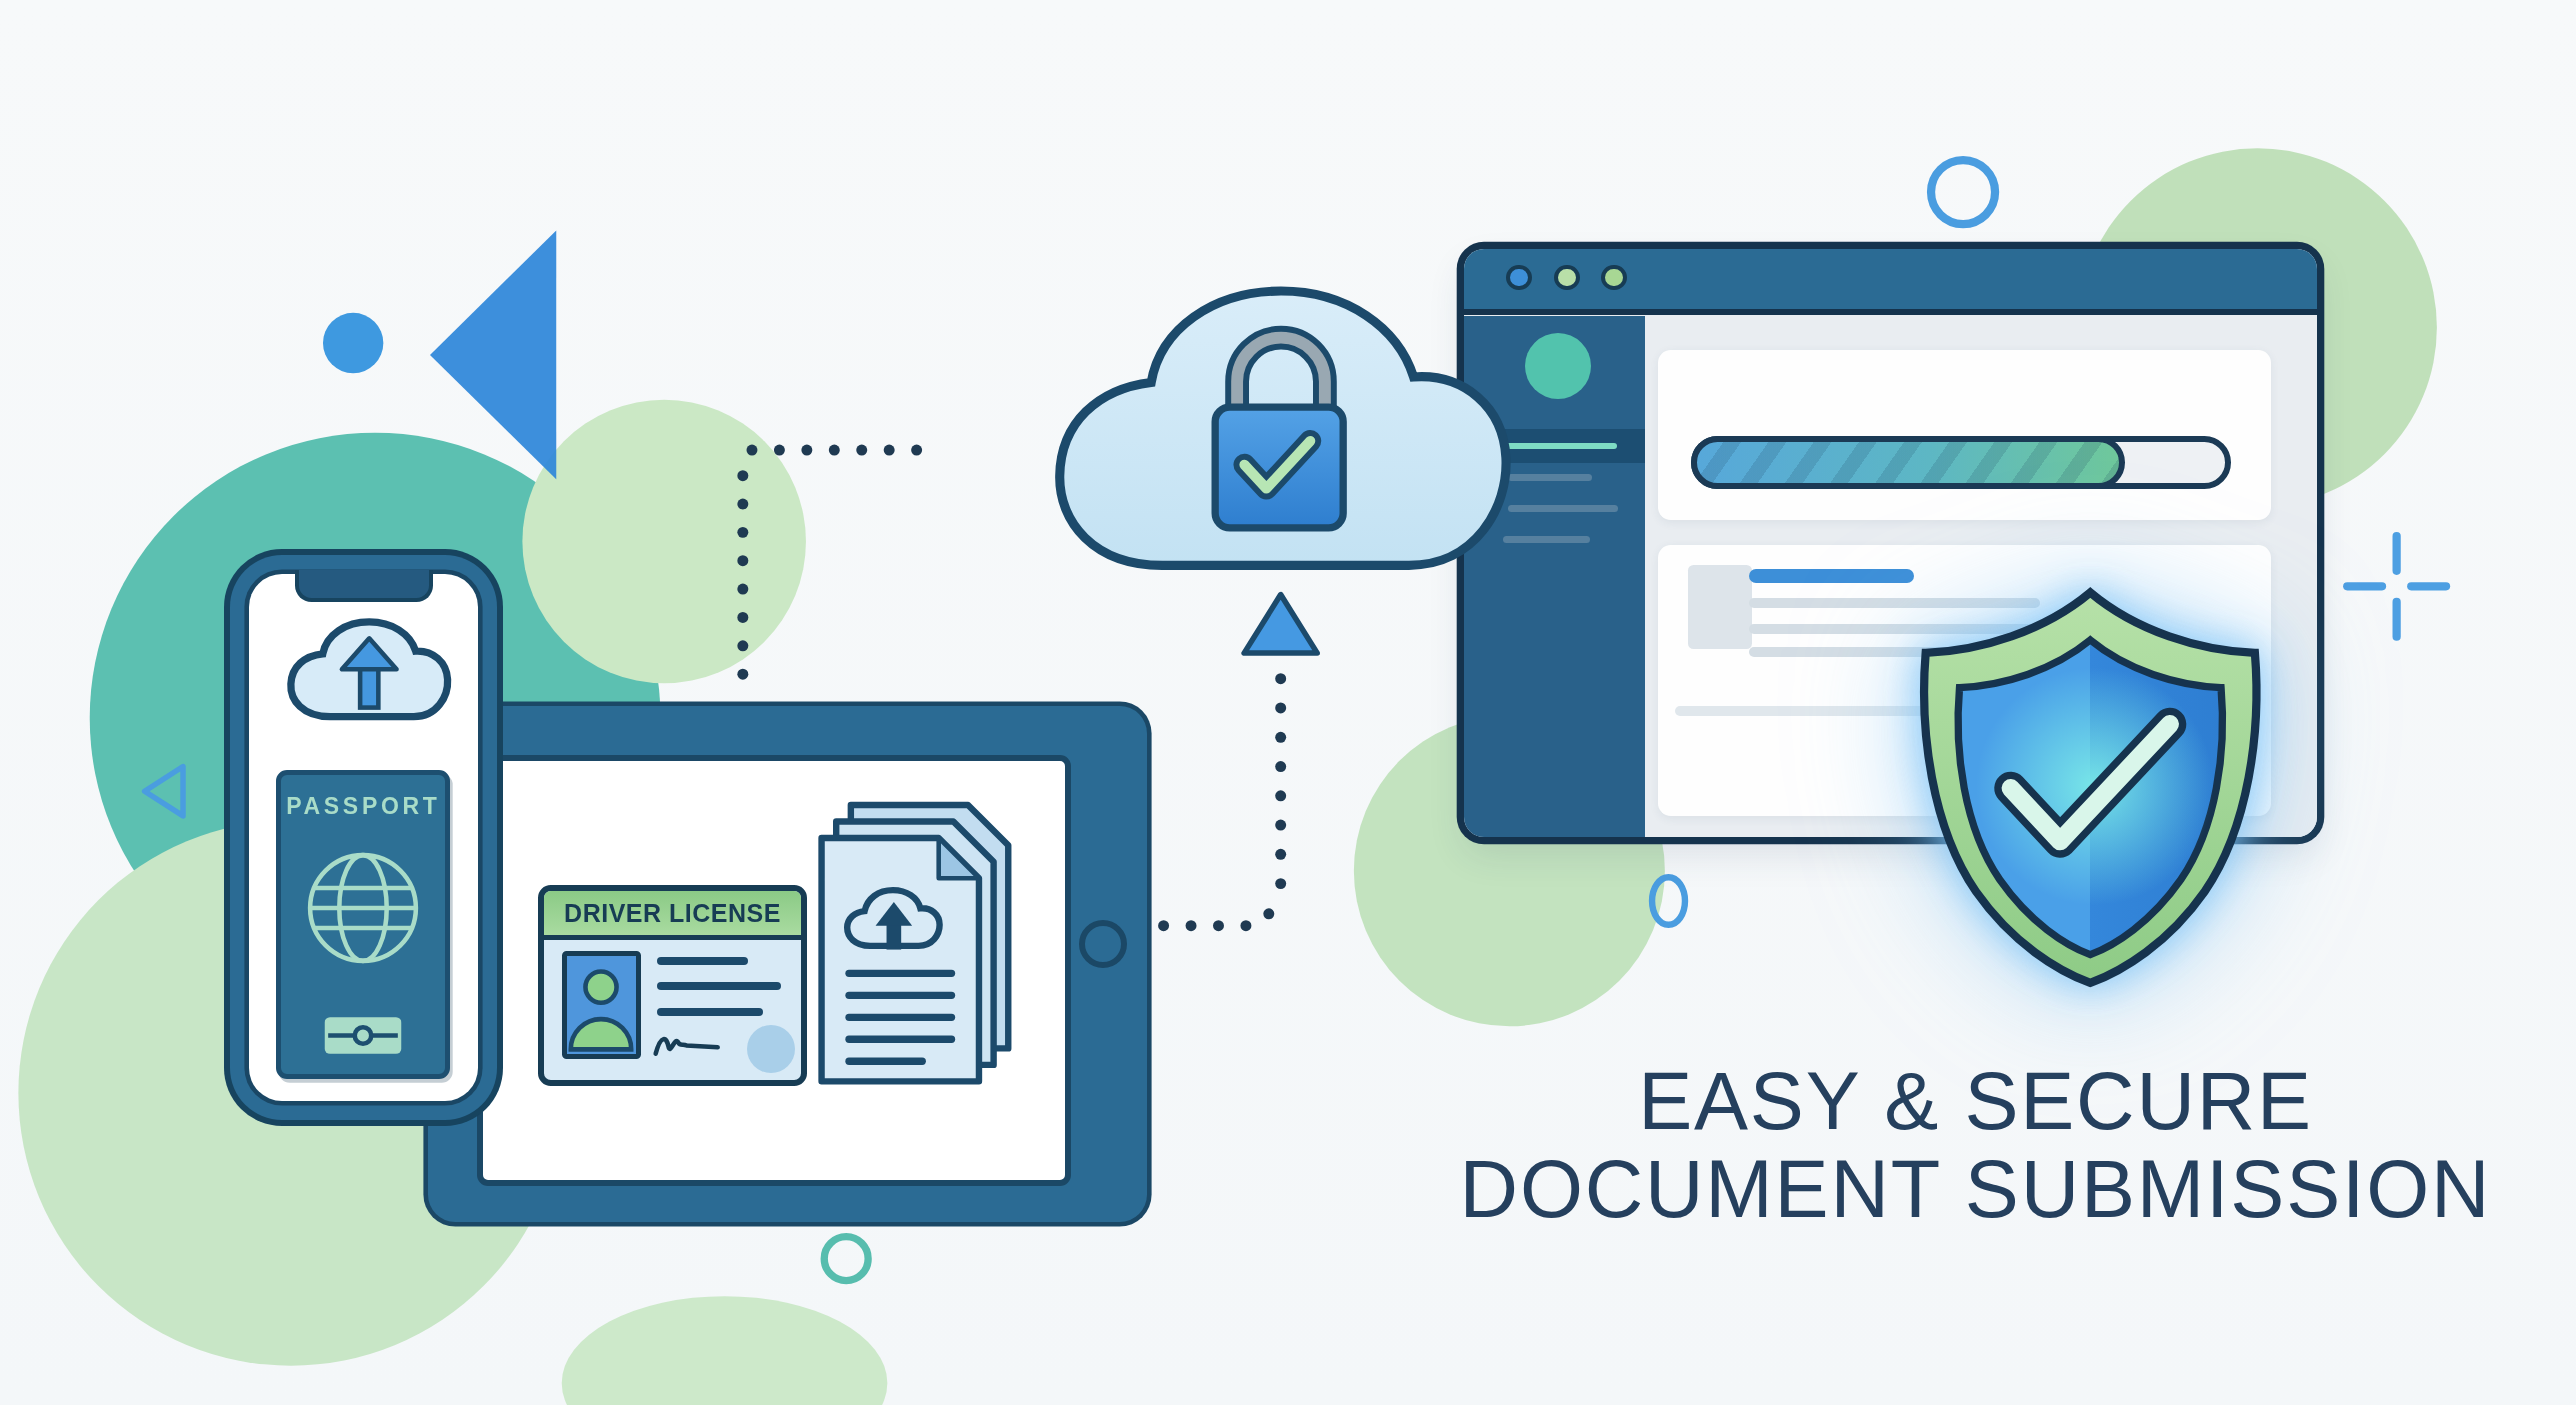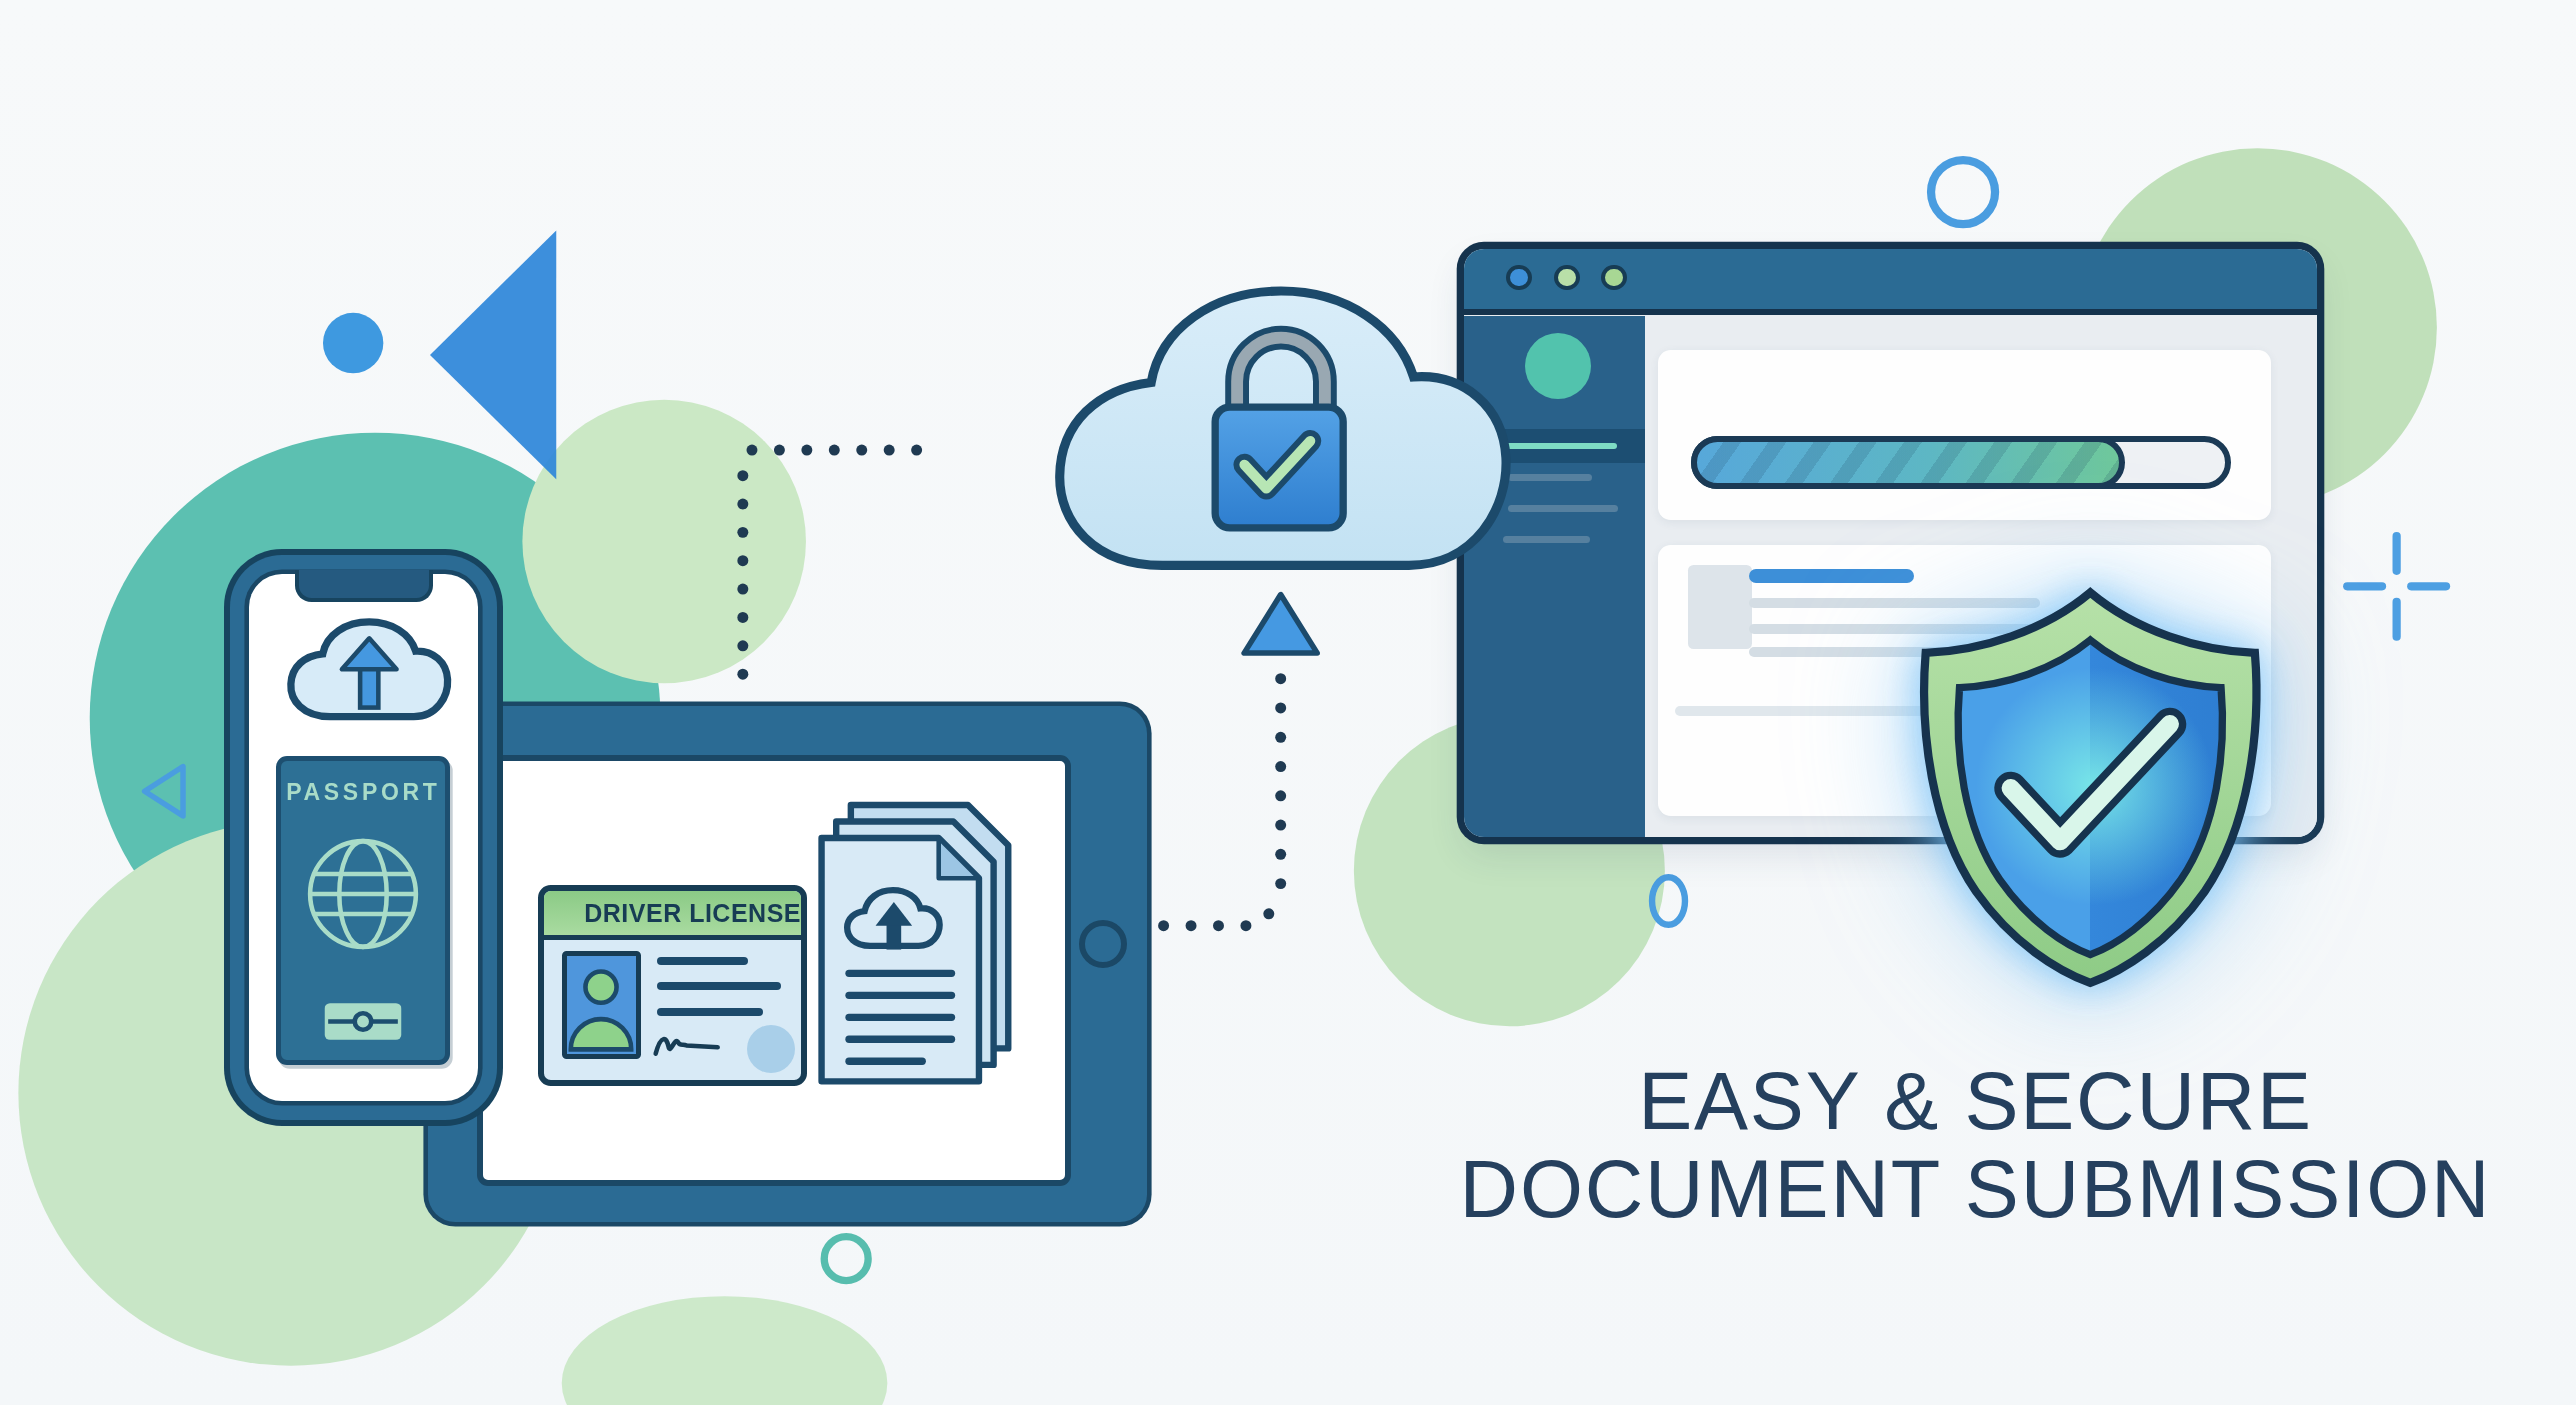--- a/index.html
+++ b/index.html
@@ -17,33 +17,33 @@
           border-radius:27.4px;box-shadow:0 0 0 4.6px #1b4866;z-index:12;}
   .tablet-screen{position:absolute;left:49px;top:49px;width:582px;height:419px;background:#ffffff;
           border:6.4px solid #1b4866;border-radius:11px;}
   .home-btn{position:absolute;left:651px;top:214px;width:48px;height:48px;border:6.4px solid #1b4866;
           border-radius:50%;box-sizing:border-box;}
 
   
   .license{position:absolute;left:110px;top:179px;width:269px;height:201px;background:#d8eaf6;
            border:6.4px solid #173c54;border-radius:12.8px;box-sizing:border-box;overflow:hidden;}
   .license-header{position:absolute;left:0;top:0;right:0;height:44px;border-bottom:5.5px solid #173c54;
-           background:linear-gradient(180deg,#8bca86,#a9dba0);display:flex;align-items:center;justify-content:flex-end;
+           background:linear-gradient(180deg,#8bca86,#a9dba0);display:flex;align-items:center;justify-content:center;
            color:#173c54;font-weight:700;font-size:25px;letter-spacing:0.5px;}
   .license-photo{position:absolute;left:18.3px;top:60px;width:79px;height:108px;background:#4f96dc;
            border:5.5px solid #173c54;border-radius:4.6px;box-sizing:border-box;overflow:hidden;}
   .lline{position:absolute;height:8.2px;border-radius:4.6px;background:#1c4a6b;}
   .stamp{position:absolute;left:203px;top:134px;width:48px;height:48px;border-radius:50%;background:#a9cfe9;}
 
   
   .phone{position:absolute;left:249px;top:574px;width:229px;height:527px;background:#ffffff;border-radius:33px;
          box-shadow:0 0 0 4.6px #1a4765, 0 0 0 19px #2b6b94, 0 0 0 25px #17445f;z-index:20;}
   .notch{position:absolute;left:50%;transform:translateX(-50%);top:-3.7px;width:130px;height:27.4px;background:#255a80;
          border:4.6px solid #17445f;border-top:none;border-radius:0 0 16.5px 16.5px;}
-  .passport{position:absolute;left:27.4px;top:182px;width:174px;height:309px;background:#2d7095;
+  .passport{position:absolute;left:27.4px;top:196px;width:174px;height:309px;background:#2d7095;
          border:5.5px solid #1d4f70;border-radius:11px;box-sizing:border-box;
          box-shadow:2.7px 3.7px 0 rgba(23,60,84,.25);}
   .passport-label{position:absolute;left:0;right:0;top:18.3px;text-align:center;color:#a9dcc8;
          font-size:23px;font-weight:700;letter-spacing:3.7px;}
 
   
   .browser{position:absolute;left:1464px;top:249px;width:853px;height:588px;background:#e9edf1;
            border-radius:20px;box-shadow:0 0 0 7.3px #15334d, 0 16.5px 37px rgba(30,60,90,.12);z-index:30;}
   .titlebar{position:absolute;left:0;top:0;right:0;height:60px;background:#2b6b94;
            border-radius:20px 20px 0 0;border-bottom:6.4px solid #15334d;box-sizing:content-box;}

